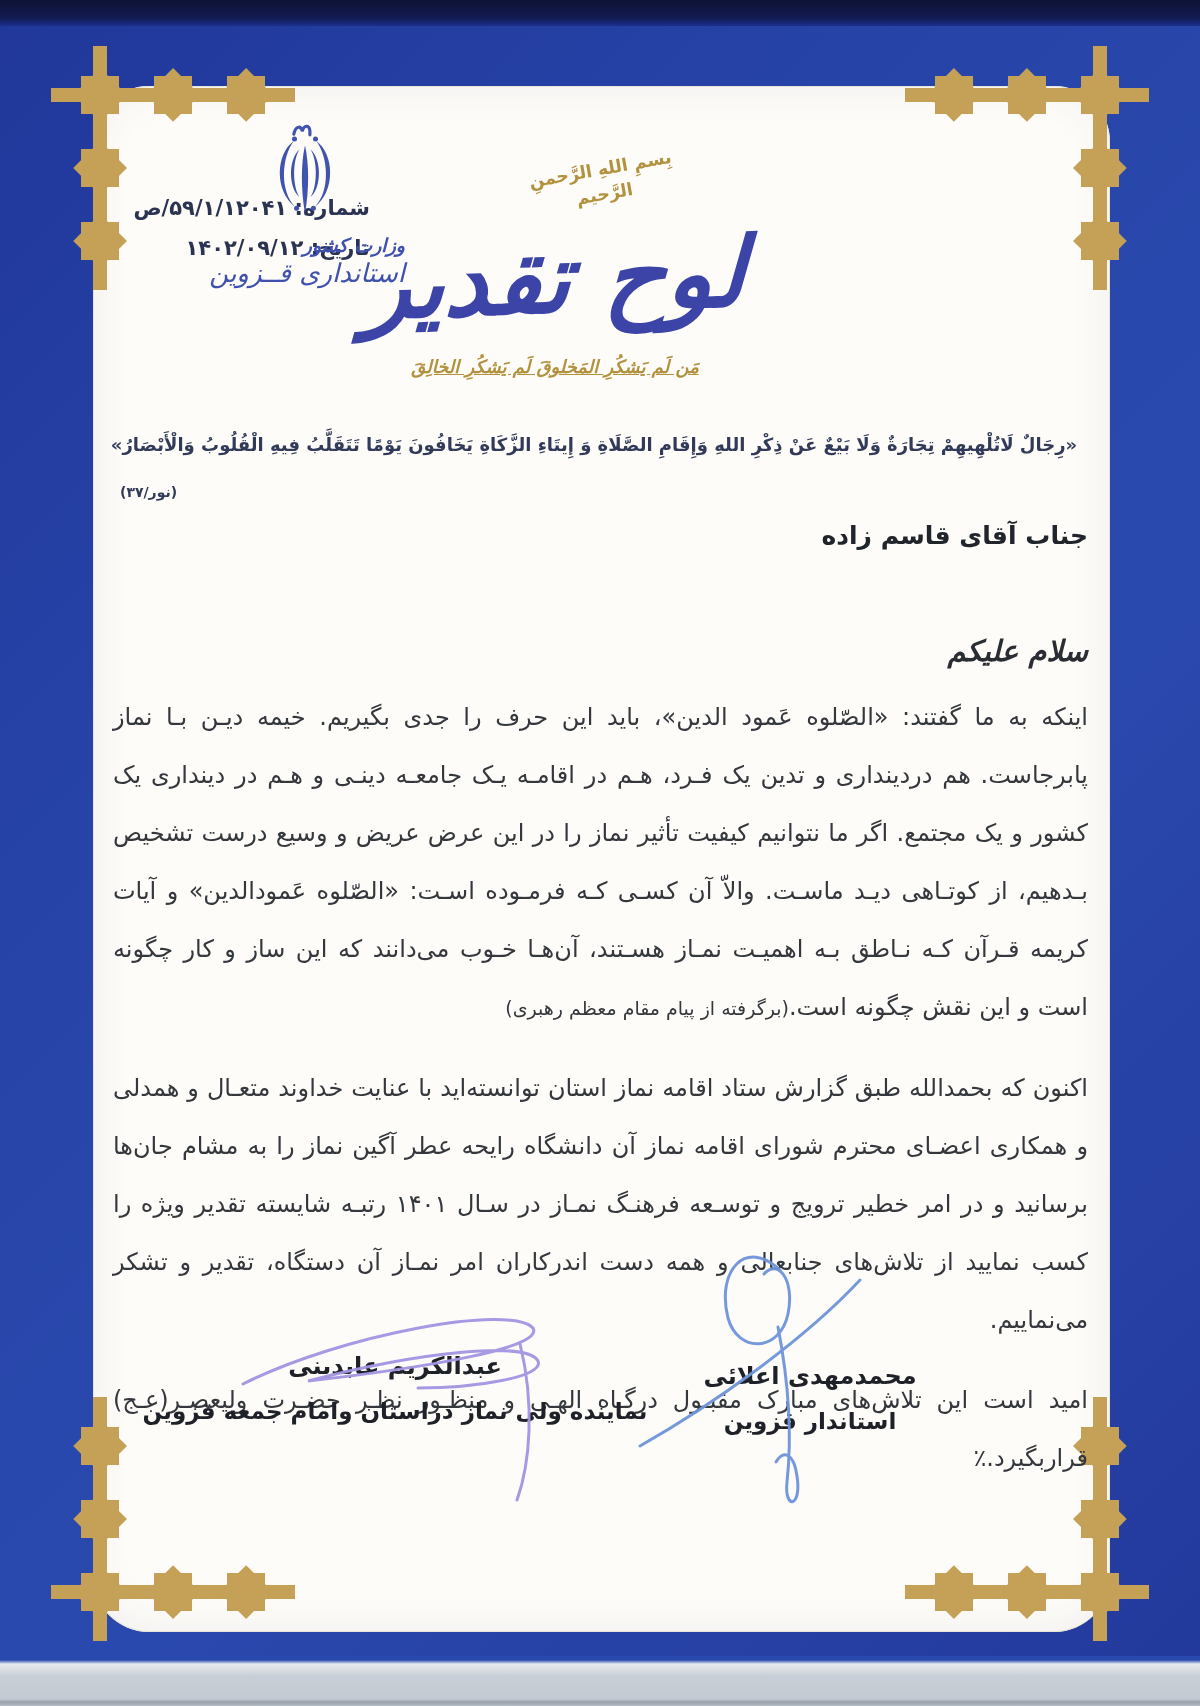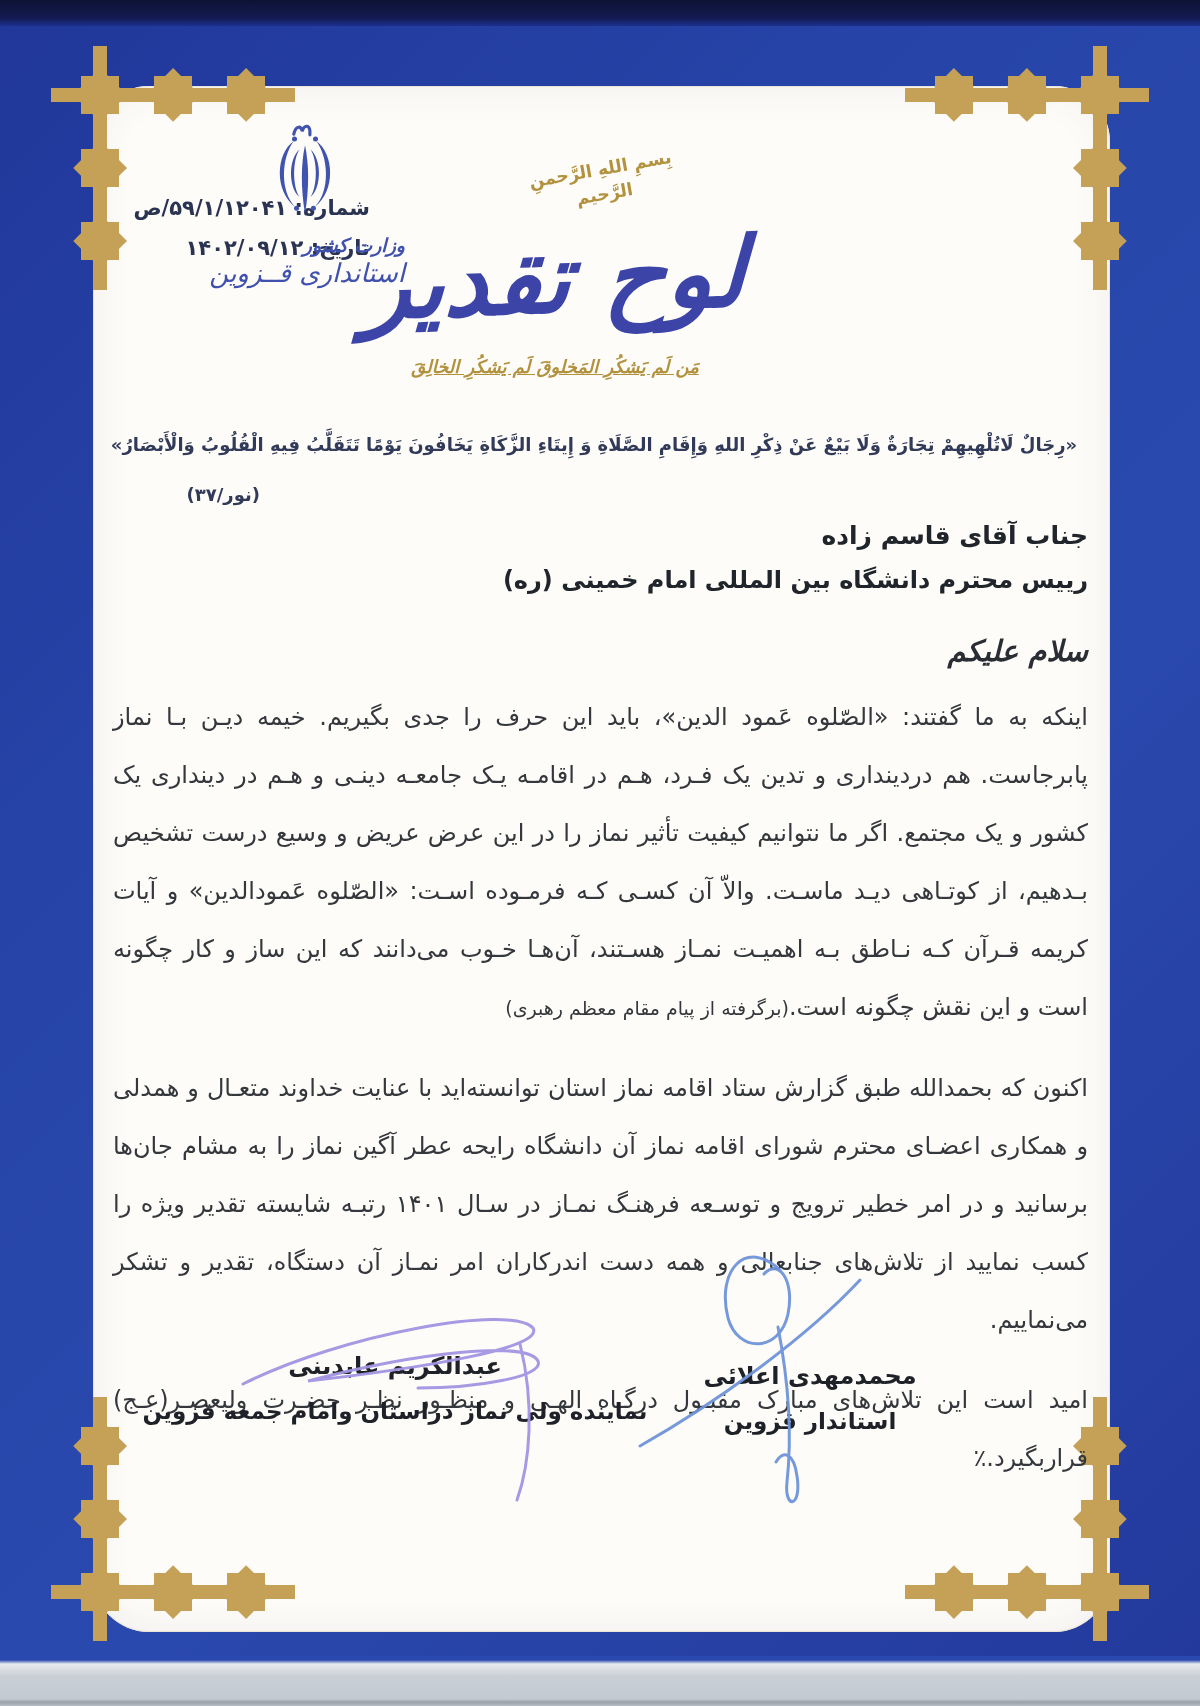--- a/index.html
+++ b/index.html
@@ -47,22 +47,22 @@
     color:#b3923f; font-size:17.5px; font-weight:bold; line-height:1.45;
     transform:rotate(-10deg); }
   .doc-title { position:absolute; left:330px; top:222px; width:450px; text-align:center;
     color:#3c44a8; font-size:96px; font-weight:bold; font-style:italic; line-height:1.2;
     transform:skewX(-4deg) rotate(-2deg); white-space:nowrap; }
   .hadith { position:absolute; left:340px; top:356px; width:430px; text-align:center;
     color:#b3923f; font-size:18px; font-weight:bold; font-style:italic;text-decoration:underline; }
 
   .verse { position:absolute; left:100px; right:112px; top:434px; text-align:center;
     color:#313a58; font-size:18px; font-weight:600; white-space:nowrap; }
-  .verse-ref { position:absolute; right:940px; left:120px; top:484px; text-align:right;
-    color:#313a58; font-size:18px; font-weight:600; white-space:nowrap; }
+  .verse-ref { position:absolute; right:940px; left:120px; top:484px; text-align:left;
+    color:#313a58; font-size:14px; font-weight:600; white-space:nowrap; }
 
   .addr1 { position:absolute; right:112px; top:521px; color:#20242b; font-size:25px; font-weight:800; }
   .addr2 { position:absolute; right:112px; top:566px; color:#20242b; font-size:24px; font-weight:800; }
   .salutation { position:absolute; right:112px; top:634px; color:#2a2d33; font-size:29px; font-weight:700;
     font-style:italic; }
 
   .body-text { position:absolute; right:112px; left:113px; top:688px;
     color:#34373c; font-size:24px; line-height:58px; text-align:justify; }
   .body-text p { margin-bottom:22px; }
   .body-text .src-ref { font-size:19px; }
@@ -156,21 +156,20 @@
 
   <div class="bismillah">بِسمِ اللهِ الرَّحمنِ الرَّحیم</div>
 
   <div class="doc-title">لوح تقدیر</div>
   <div class="hadith">مَن لَم یَشکُرِ المَخلوقَ لَم یَشکُرِ الخالِقَ</div>
 
   <div class="verse">«رِجَالٌ لَاتُلْهِیهِمْ تِجَارَةٌ وَلَا بَیْعٌ عَنْ ذِکْرِ اللهِ وَإِقَامِ الصَّلَاةِ وَ إِیتَاءِ الزَّکَاةِ یَخَافُونَ یَوْمًا تَتَقَلَّبُ فِیهِ الْقُلُوبُ وَالْأَبْصَارُ»</div>
   <div class="verse-ref">(نور/۳۷)</div>
 
   <div class="addr1">جناب آقای قاسم زاده</div>
-  <div class="addr2">رییس محترم دانشگاه بین المللی امام خمینی (ره)</div>
   <div class="salutation">سلام علیکم</div>
 
   <div class="body-text">
     <p><span>اینکه به ما گفتند: «الصّلوه عَمود الدین»، باید این حرف را جدی بگیریم. خیمه دیـن بـا نماز پابرجاست. هم دردینداری و تدین یک فـرد، هـم در اقامـه یـک جامعـه دینـی و هـم در دینداری یک کشور و یک مجتمع. اگر ما نتوانیم کیفیت تأثیر نماز را در این عرض عریض و وسیع درست تشخیص بـدهیم، از کوتـاهی دیـد ماسـت. والاّ آن کسـی کـه فرمـوده اسـت: «الصّلوه عَمودالدین» و آیات کریمه قـرآن کـه نـاطق بـه اهمیـت نمـاز هسـتند، آن‌هـا خـوب می‌دانند که این ساز و کار چگونه است و این نقش چگونه است.</span><span class="src-ref">(برگرفته از پیام مقام معظم رهبری)</span></p>
     <p>اکنون که بحمدالله طبق گزارش ستاد اقامه نماز استان توانسته‌اید با عنایت خداوند متعـال و همدلی و همکاری اعضـای محترم شورای اقامه نماز آن دانشگاه رایحه عطر آگین نماز را به مشام جان‌ها برسانید و در امر خطیر ترویج و توسـعه فرهنـگ نمـاز در سـال ۱۴۰۱ رتبـه شایسته تقدیر ویژه را کسب نمایید از تلاش‌های جنابعالی و همه دست اندرکاران امر نمـاز آن دستگاه، تقدیر و تشکر می‌نماییم.</p>
     <p>امید است این تلاش‌های مبارک مقبـول درگـاه الهـی و منظـور نظـر حضـرت ولیعصـر(عـج) قراربگیرد.٪</p>
   </div>
 
   <div class="sig sig-right">
     <div class="sig-name">محمدمهدی اعلائی</div>

